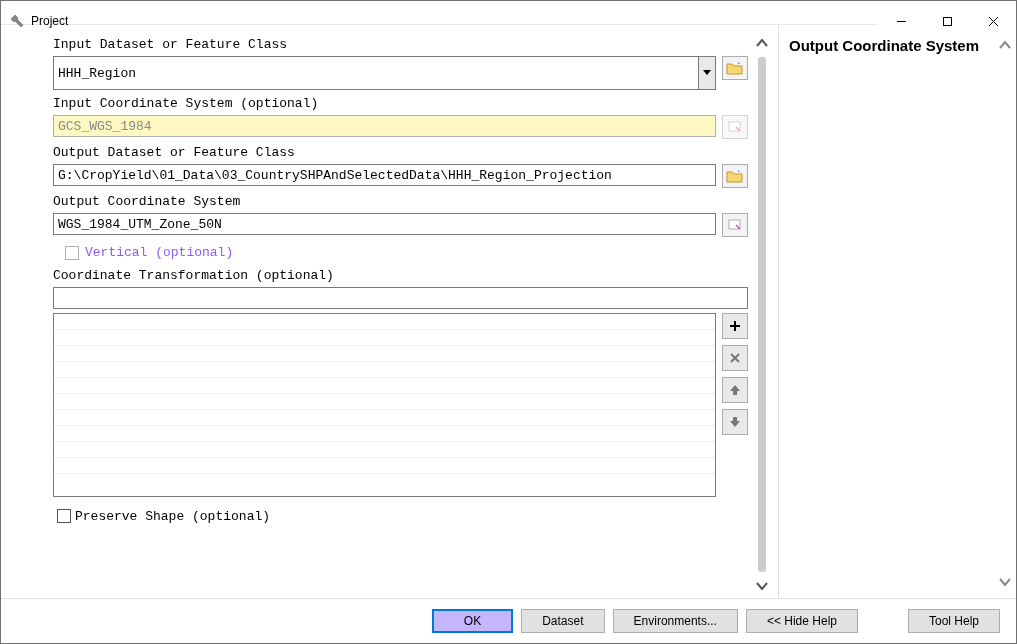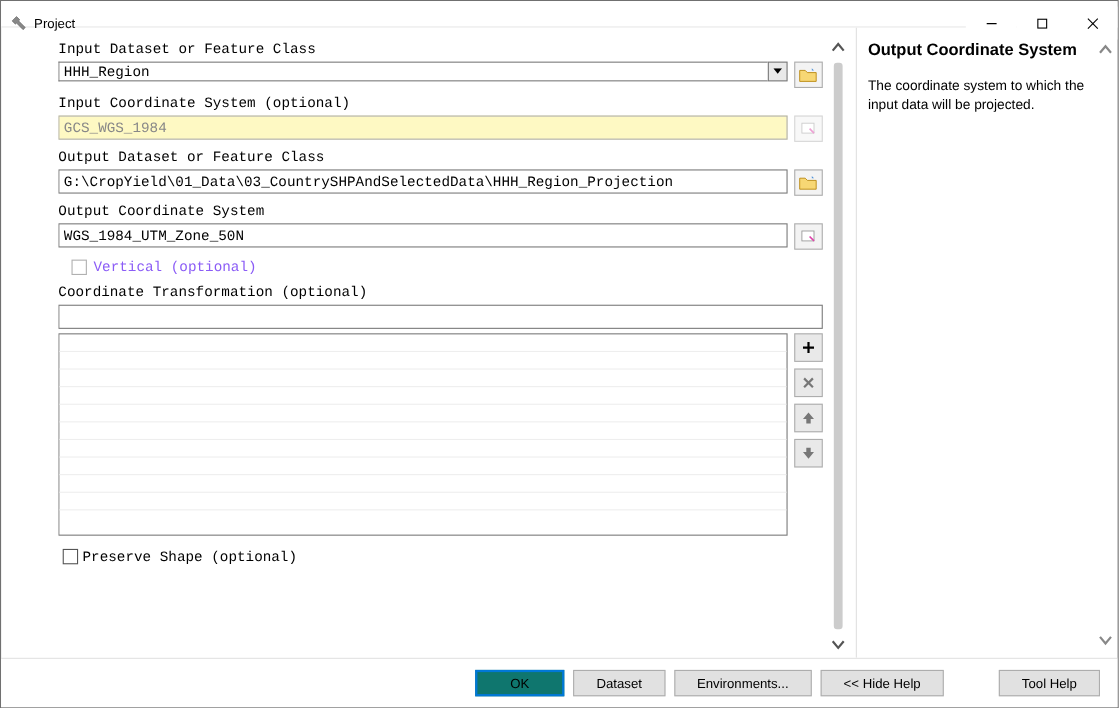--- a/index.html
+++ b/index.html
@@ -16,39 +16,39 @@
 .scroll-col { width: 26px; display: flex; flex-direction: column; align-items: center; padding: 2px 6px 0 0; }
 .chev { width: 16px; height: 16px; }
 .right-panel { width: 238px; border-left: 1px solid #e0e0e0; display: flex; padding: 12px 2px 8px 10px; }
 .help-col { flex: 1; padding-right: 4px; }
 .help-title { font-size: 15px; font-weight: bold; color: #000; margin-bottom: 14px; line-height: 1.25; }
 .help-desc { font-size: 12.5px; color: #000; line-height: 1.35; }
 .fld-label { font-family: "SimSun", "Courier New", monospace; font-size: 13px; color: #000; padding: 4px 0 2px 0; }
 .fld-row { display: flex; align-items: stretch; gap: 6px; }
 .text-input { flex: 1; height: 22px; border: 1px solid #7a7a7a; padding: 1px 4px; font-family: "SimSun", "Courier New", monospace; font-size: 13px; background: #fff; color: #000; }
 .text-input.disabled { background: #fef9c3; color: #888; border-color: #b0b0b0; }
-.combo { flex: 1; display: flex; height: 18px; }
+.combo { flex: 1; display: flex; height: 34px; }
 .combo input { flex: 1; border: 1px solid #7a7a7a; border-right: none; padding: 1px 4px; font-family: "SimSun", "Courier New", monospace; font-size: 13px; }
 .combo .dd { width: 18px; border: 1px solid #7a7a7a; background: #e9e9e9; display: flex; align-items: center; justify-content: center; }
 .icon-btn { width: 26px; height: 24px; border: 1px solid #adadad; background: #f3f3f3; display: flex; align-items: center; justify-content: center; }
 .icon-btn.disabled { opacity: 0.5; }
 .chk-row { display: flex; align-items: center; padding: 6px 0 2px 12px; gap: 6px; }
 .chk { width: 14px; height: 14px; border: 1px solid #b0b0b0; background: #fff; }
 .chk-row .fld-label { padding: 0; color: #8b5cf6; }
 .listbox-row { display: flex; gap: 6px; margin-top: 2px; }
 .listbox { flex: 1; border: 1px solid #7a7a7a; background: #fff; display: flex; flex-direction: column; }
 .listbox.tall { height: 184px; }
 .list-row { height: 16px; border-bottom: 1px solid #eee; }
 .list-btns { display: flex; flex-direction: column; gap: 6px; width: 26px; }
 .sq-btn { width: 26px; height: 26px; border: 1px solid #adadad; background: #e9e9e9; display: flex; align-items: center; justify-content: center; }
 .preserve-row { display: flex; align-items: center; gap: 4px; padding: 6px 0 0 4px; }
 .preserve-row .chk { border-color: #555; }
 .button-bar { height: 44px; display: flex; align-items: center; justify-content: flex-end; gap: 8px; padding: 0 16px; background: #fff; }
 .btn { height: 24px; padding: 0 20px; border: 1px solid #adadad; background: #e1e1e1; font-size: 12px; color: #000; display: flex; align-items: center; justify-content: center; }
-.btn.primary { border: 2px solid #0078d7; background: #0f766e; padding: 0 30px; margin-left: 20px; }
+.btn.primary { border: 2px solid #0078d7; background: #c4b5fd; padding: 0 30px; margin-left: 20px; }
 .btn-spacer { width: 34px; }
 .folder-svg { width: 18px; height: 16px; }
 .hand-svg { width: 18px; height: 16px; }
 </style>
 </head>
 <body>
 
 <div class="titlebar">
   <svg class="hammer" viewBox="0 0 16 16">
       <path d="M2 6 L6 2 L9 5 L8 6 L14 12 L12 14 L6 8 L5 9 Z" fill="#888" stroke="#555" stroke-width="0.5"></path>
@@ -189,21 +189,20 @@
       <div style="flex:1; width:8px; background:#ccc; margin:6px 0; border-radius:3px;"></div>
       <svg class="chev" viewBox="0 0 16 16">
           <path d="M3 5 L8 11 L13 5" fill="none" stroke="#555" stroke-width="2"></path>
         </svg>
     </div>
   </div>
 
   <div class="right-panel">
     <div class="help-col">
       <div class="help-title">Output Coordinate System</div>
-      <div class="help-desc">The coordinate system to which the input data will be projected.</div>
     </div>
     <div style="width:18px; display:flex; flex-direction:column; align-items:center;">
       <svg class="chev" viewBox="0 0 16 16">
           <path d="M3 11 L8 5 L13 11" fill="none" stroke="#888" stroke-width="2"></path>
         </svg>
       <div style="flex:1;"></div>
       <svg class="chev" viewBox="0 0 16 16">
           <path d="M3 5 L8 11 L13 5" fill="none" stroke="#888" stroke-width="2"></path>
         </svg>
     </div>

